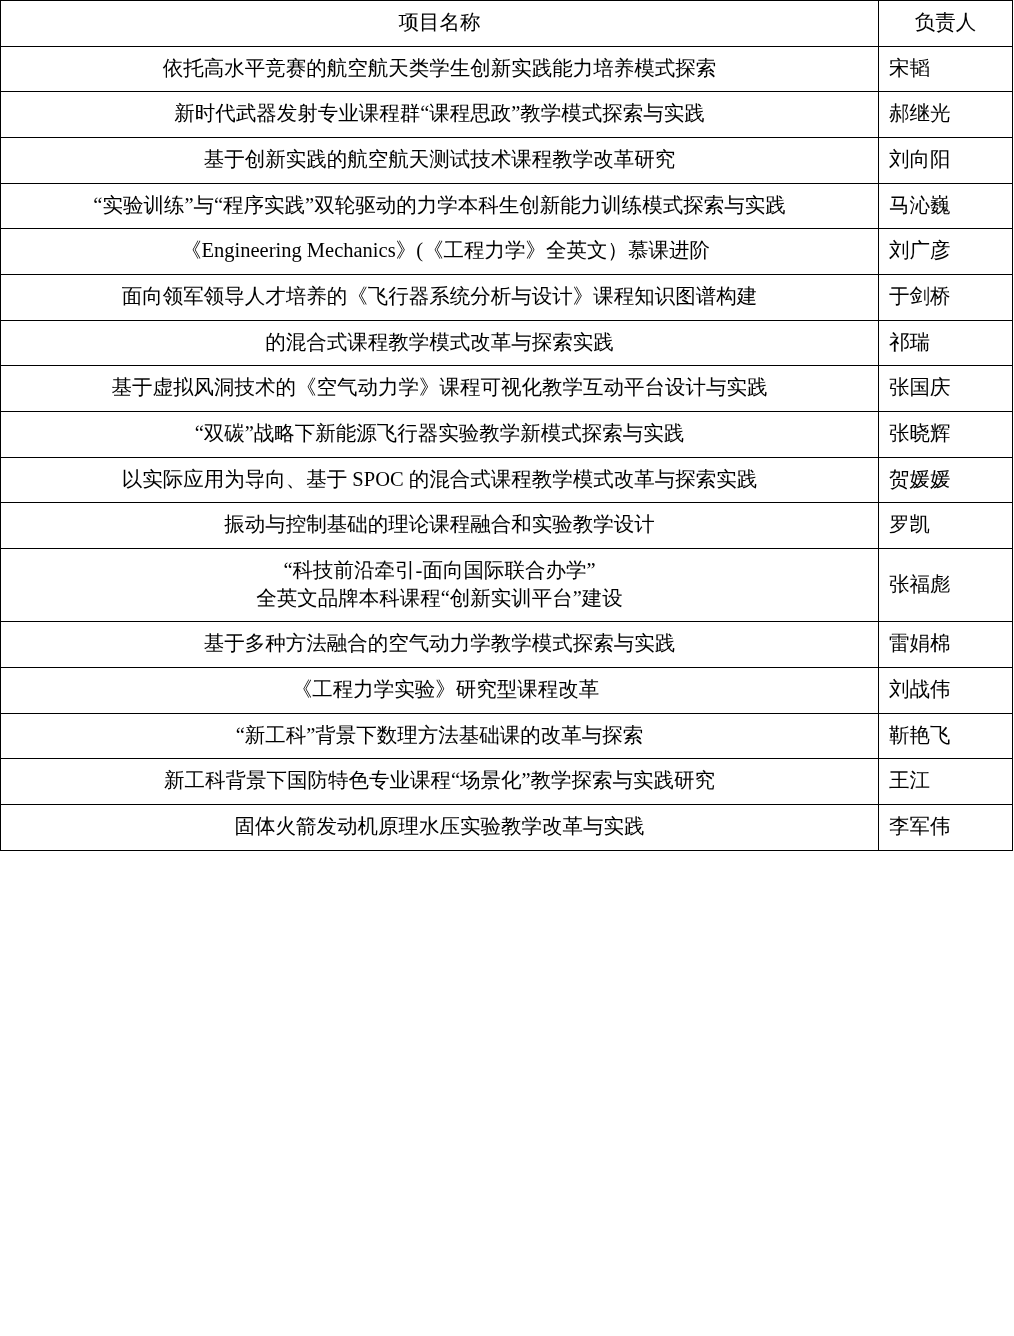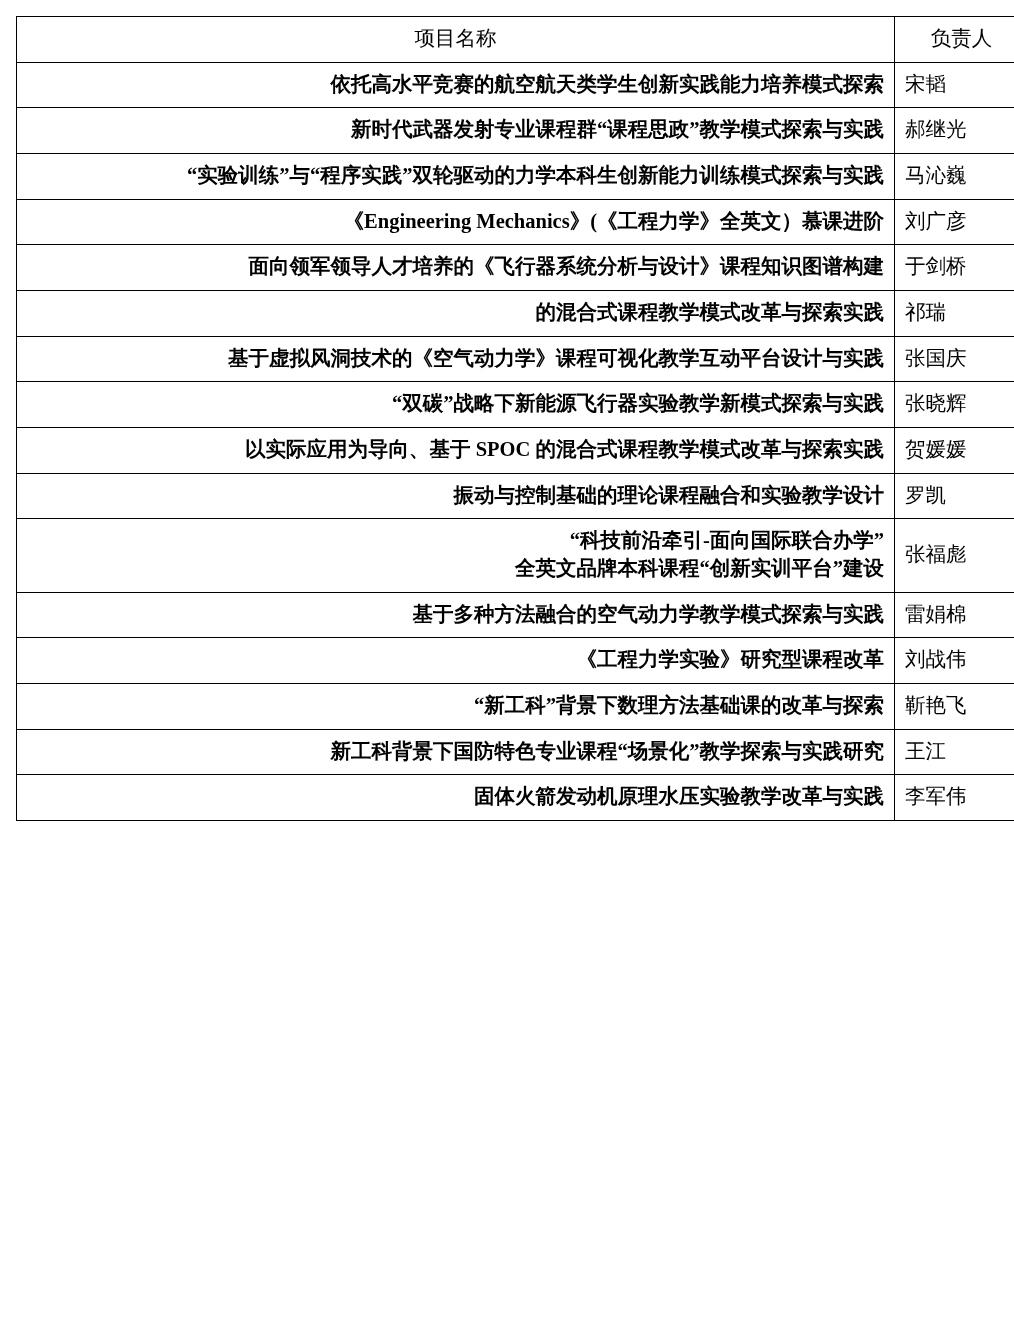--- a/index.html
+++ b/index.html
@@ -9,21 +9,21 @@
   }
   body {
     width: 1014px;
     height: 1336px;
     font-family: "Liberation Serif", "DejaVu Serif", serif;
     color: #000000;
   }
   .page {
     width: 808px;
     box-sizing: border-box;
-    padding: 16px;
+    padding: 0;
   }
   table.project-table {
     border-collapse: collapse;
     width: 1012px;
     margin: 0 auto;
     table-layout: fixed;
   }
   table.project-table th,
   table.project-table td {
     border: 1px solid #000000;
@@ -33,22 +33,21 @@
     vertical-align: middle;
     word-wrap: break-word;
   }
   table.project-table th {
     text-align: center;
     font-weight: normal;
   }
   col.col-name { width: 878px; }
   col.col-leader { width: 134px; }
   td.cell-name {
-    text-align: right;
-    font-weight: bold;
+    text-align: center;
   }
   td.cell-leader {
     text-align: left;
     white-space: nowrap;
   }
   td.cell-name.indented {
     text-indent: 12px;
   }
   .multiline {
     white-space: pre-line;
@@ -70,20 +69,24 @@
       </tr>
     </thead>
     <tbody>
         <tr>
           <td class="cell-name">依托高水平竞赛的航空航天类学生创新实践能力培养模式探索</td>
           <td class="cell-leader">宋韬</td>
         </tr>
         <tr>
           <td class="cell-name">新时代武器发射专业课程群“课程思政”教学模式探索与实践</td>
           <td class="cell-leader">郝继光</td>
+        </tr>
+        <tr>
+          <td class="cell-name">基于创新实践的航空航天测试技术课程教学改革研究</td>
+          <td class="cell-leader">刘向阳</td>
         </tr>
         <tr>
           <td class="cell-name">“实验训练”与“程序实践”双轮驱动的力学本科生创新能力训练模式探索与实践</td>
           <td class="cell-leader">马沁巍</td>
         </tr>
         <tr>
           <td class="cell-name indented">《Engineering Mechanics》(《工程力学》全英文）慕课进阶</td>
           <td class="cell-leader">刘广彦</td>
         </tr>
         <tr>

